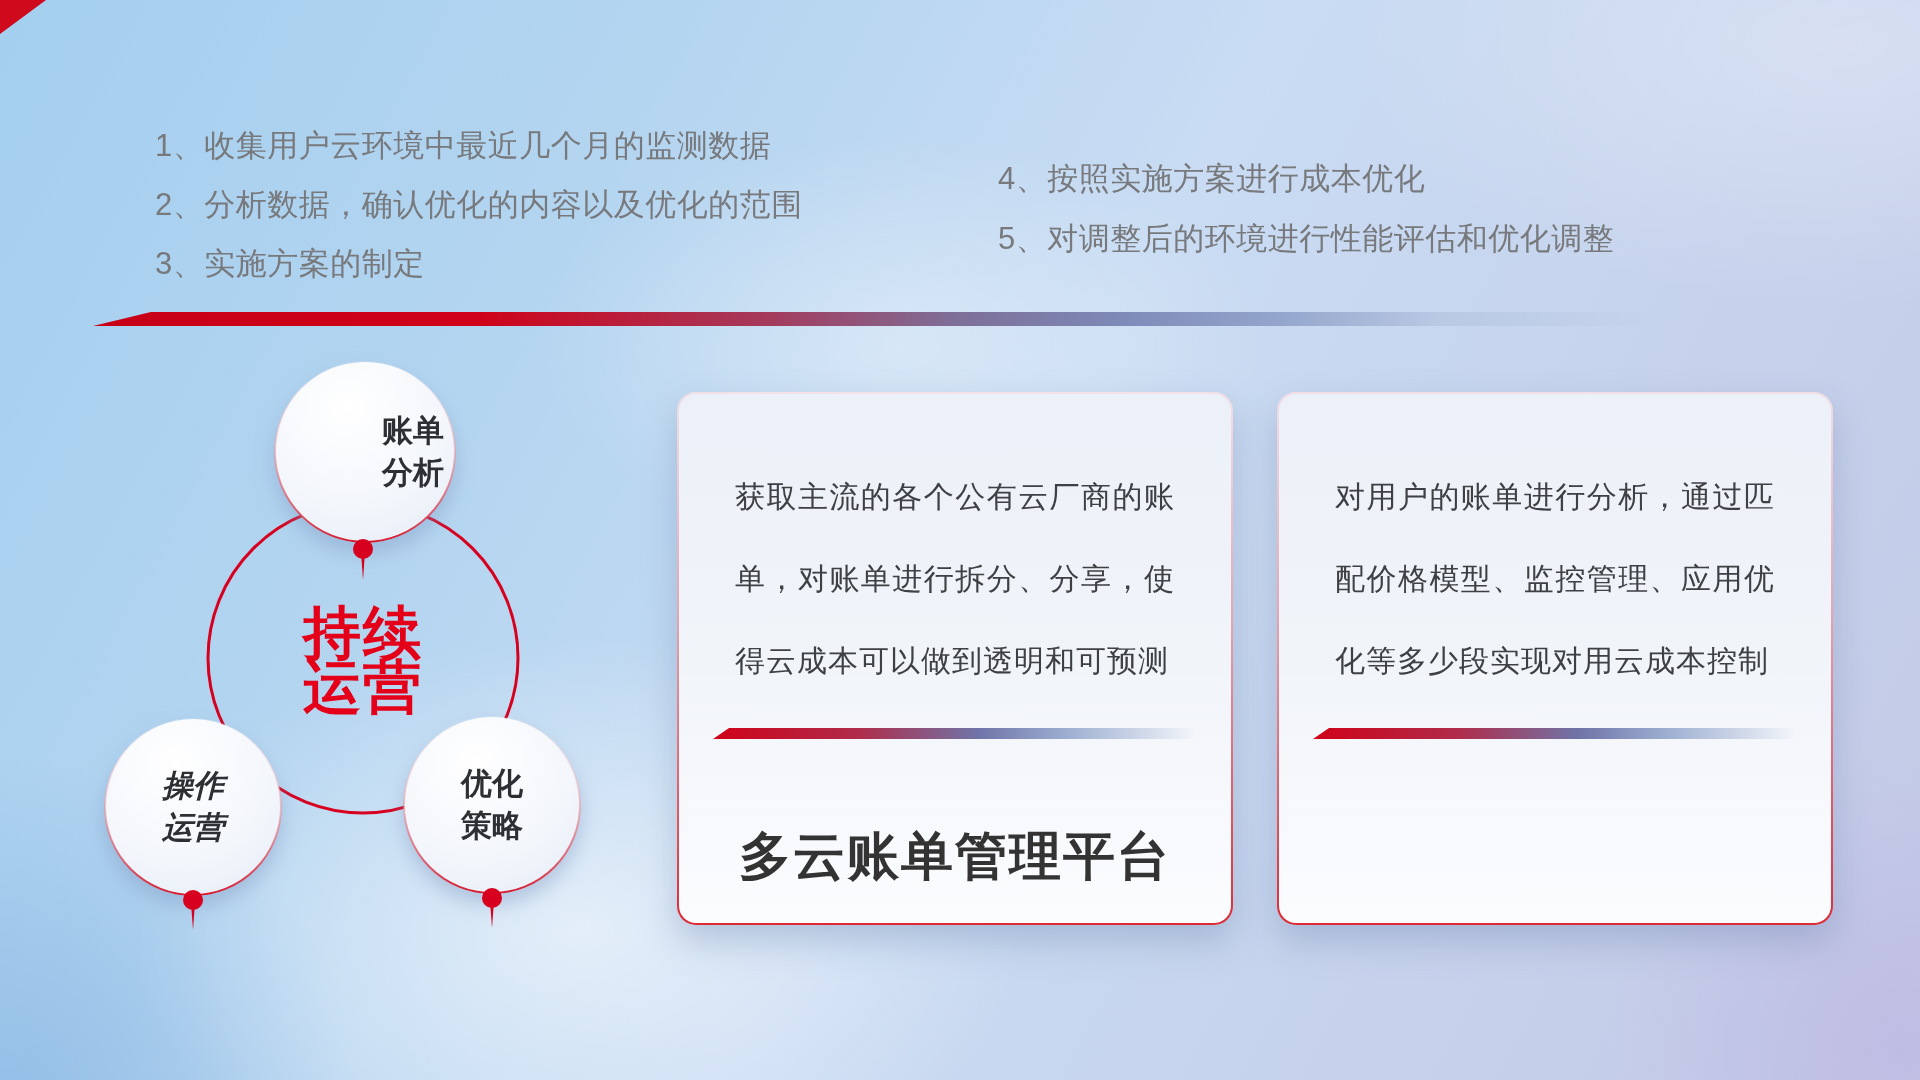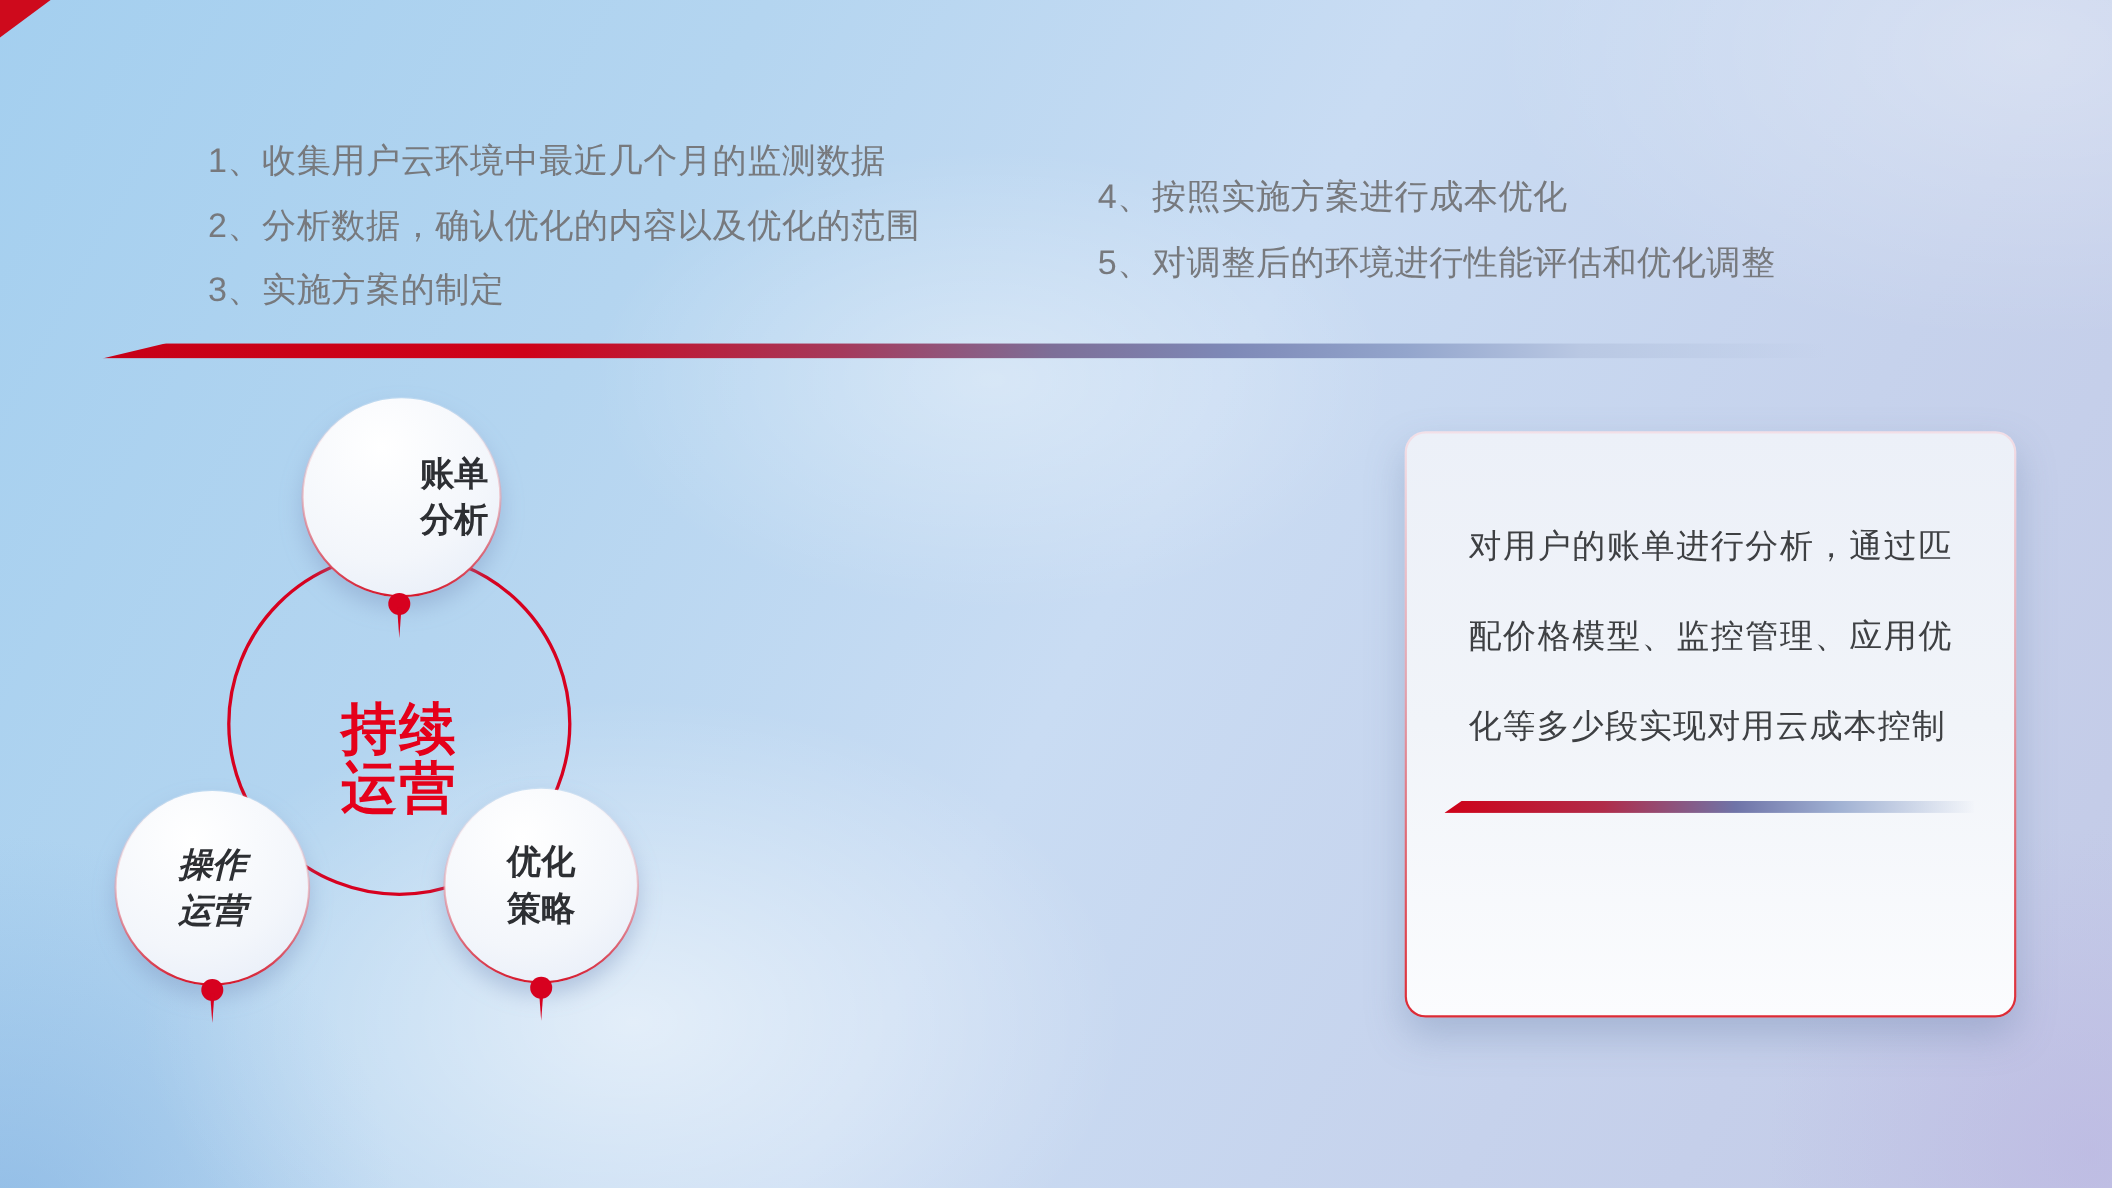--- a/index.html
+++ b/index.html
@@ -13,33 +13,33 @@
       radial-gradient(circle 520px at 0% 104%, rgba(120,170,222,0.55), rgba(120,170,222,0) 70%),
       radial-gradient(circle 420px at 99% 97%, rgba(186,178,224,0.55), rgba(186,178,224,0) 70%),
       linear-gradient(118deg,#a4cfef 0%,#b4d5f0 28%,#c9dcf3 52%,#c6d2ec 76%,#c3c9e6 100%);
   }
   .corner-triangle{
     position:absolute;left:0;top:0;width:0;height:0;
     border-top:34px solid #ce0a1c;border-right:46px solid transparent;
   }
   .steps{position:absolute;color:#77797d;font-size:31px;letter-spacing:0.5px;}
   .steps .step{line-height:59px;white-space:nowrap;}
-  .steps-left{left:155px;top:116px;margin-left:34px;}
+  .steps-left{left:155px;top:116px;}
   .steps-right{left:998px;top:149px;}
   .steps-right .step{line-height:60px;}
   .main-divider{
     position:absolute;left:93px;top:312px;width:1600px;height:14px;
     background:linear-gradient(90deg,#c70017 0%,#cf0219 24%,#a53a5c 42%,#7d6f98 54%,#7e89b7 64%,#93a5cc 74%,#b9c8e3 84%,rgba(205,216,236,0) 98%);
     clip-path:polygon(0 100%,58px 0,100% 0,100% 100%);
   }
   .diagram{position:absolute;left:0;top:0;width:700px;height:1000px;}
   .diagram svg{position:absolute;left:0;top:0;}
   .node-label{position:absolute;width:180px;text-align:center;font-size:31px;font-weight:700;color:#2d2f33;line-height:42px;}
   .node-label span{display:block;}
-  .center-label{position:absolute;left:253px;top:636px;width:220px;text-align:center;font-size:51px;line-height:54px;font-weight:800;color:#e5001a;letter-spacing:2px;}
+  .center-label{position:absolute;left:253px;top:606px;width:220px;text-align:center;font-size:58px;line-height:54px;font-weight:800;color:#e5001a;letter-spacing:2px;}
   .center-label span{display:block;}
   .card{
     position:absolute;top:392px;width:556px;height:533px;border-radius:19px;padding:2px;box-sizing:border-box;
     background:linear-gradient(180deg,rgba(250,225,230,0.85) 0%,rgba(236,150,157,0.75) 42%,#dd2a34 100%);
     box-shadow:0 16px 34px rgba(105,128,170,0.35);
   }
   .card-1{left:677px;}
   .card-2{left:1277px;}
   .card-inner{
     position:relative;width:100%;height:100%;border-radius:17px;box-sizing:border-box;
@@ -122,20 +122,27 @@
     <div class="node-label" style="left:402px;top:763px;">
       <span>优化</span>
       <span>策略</span>
     </div>
     <div class="center-label">
       <span>持续</span>
       <span>运营</span>
     </div>
   </div>
 
+  <div class="card card-1">
+    <div class="card-inner">
+      <p class="card-body">获取主流的各个公有云厂商的账单，对账单进行拆分、分享，使得云成本可以做到透明和可预测</p>
+      <div class="card-divider"></div>
+      <div class="card-title">多云账单管理平台</div>
+    </div>
+  </div>
 
   <div class="card card-2">
     <div class="card-inner">
       <p class="card-body">对用户的账单进行分析，通过匹配价格模型、监控管理、应用优化等多少段实现对用云成本控制</p>
       <div class="card-divider"></div>
     </div>
   </div>
 
 </div>
 

